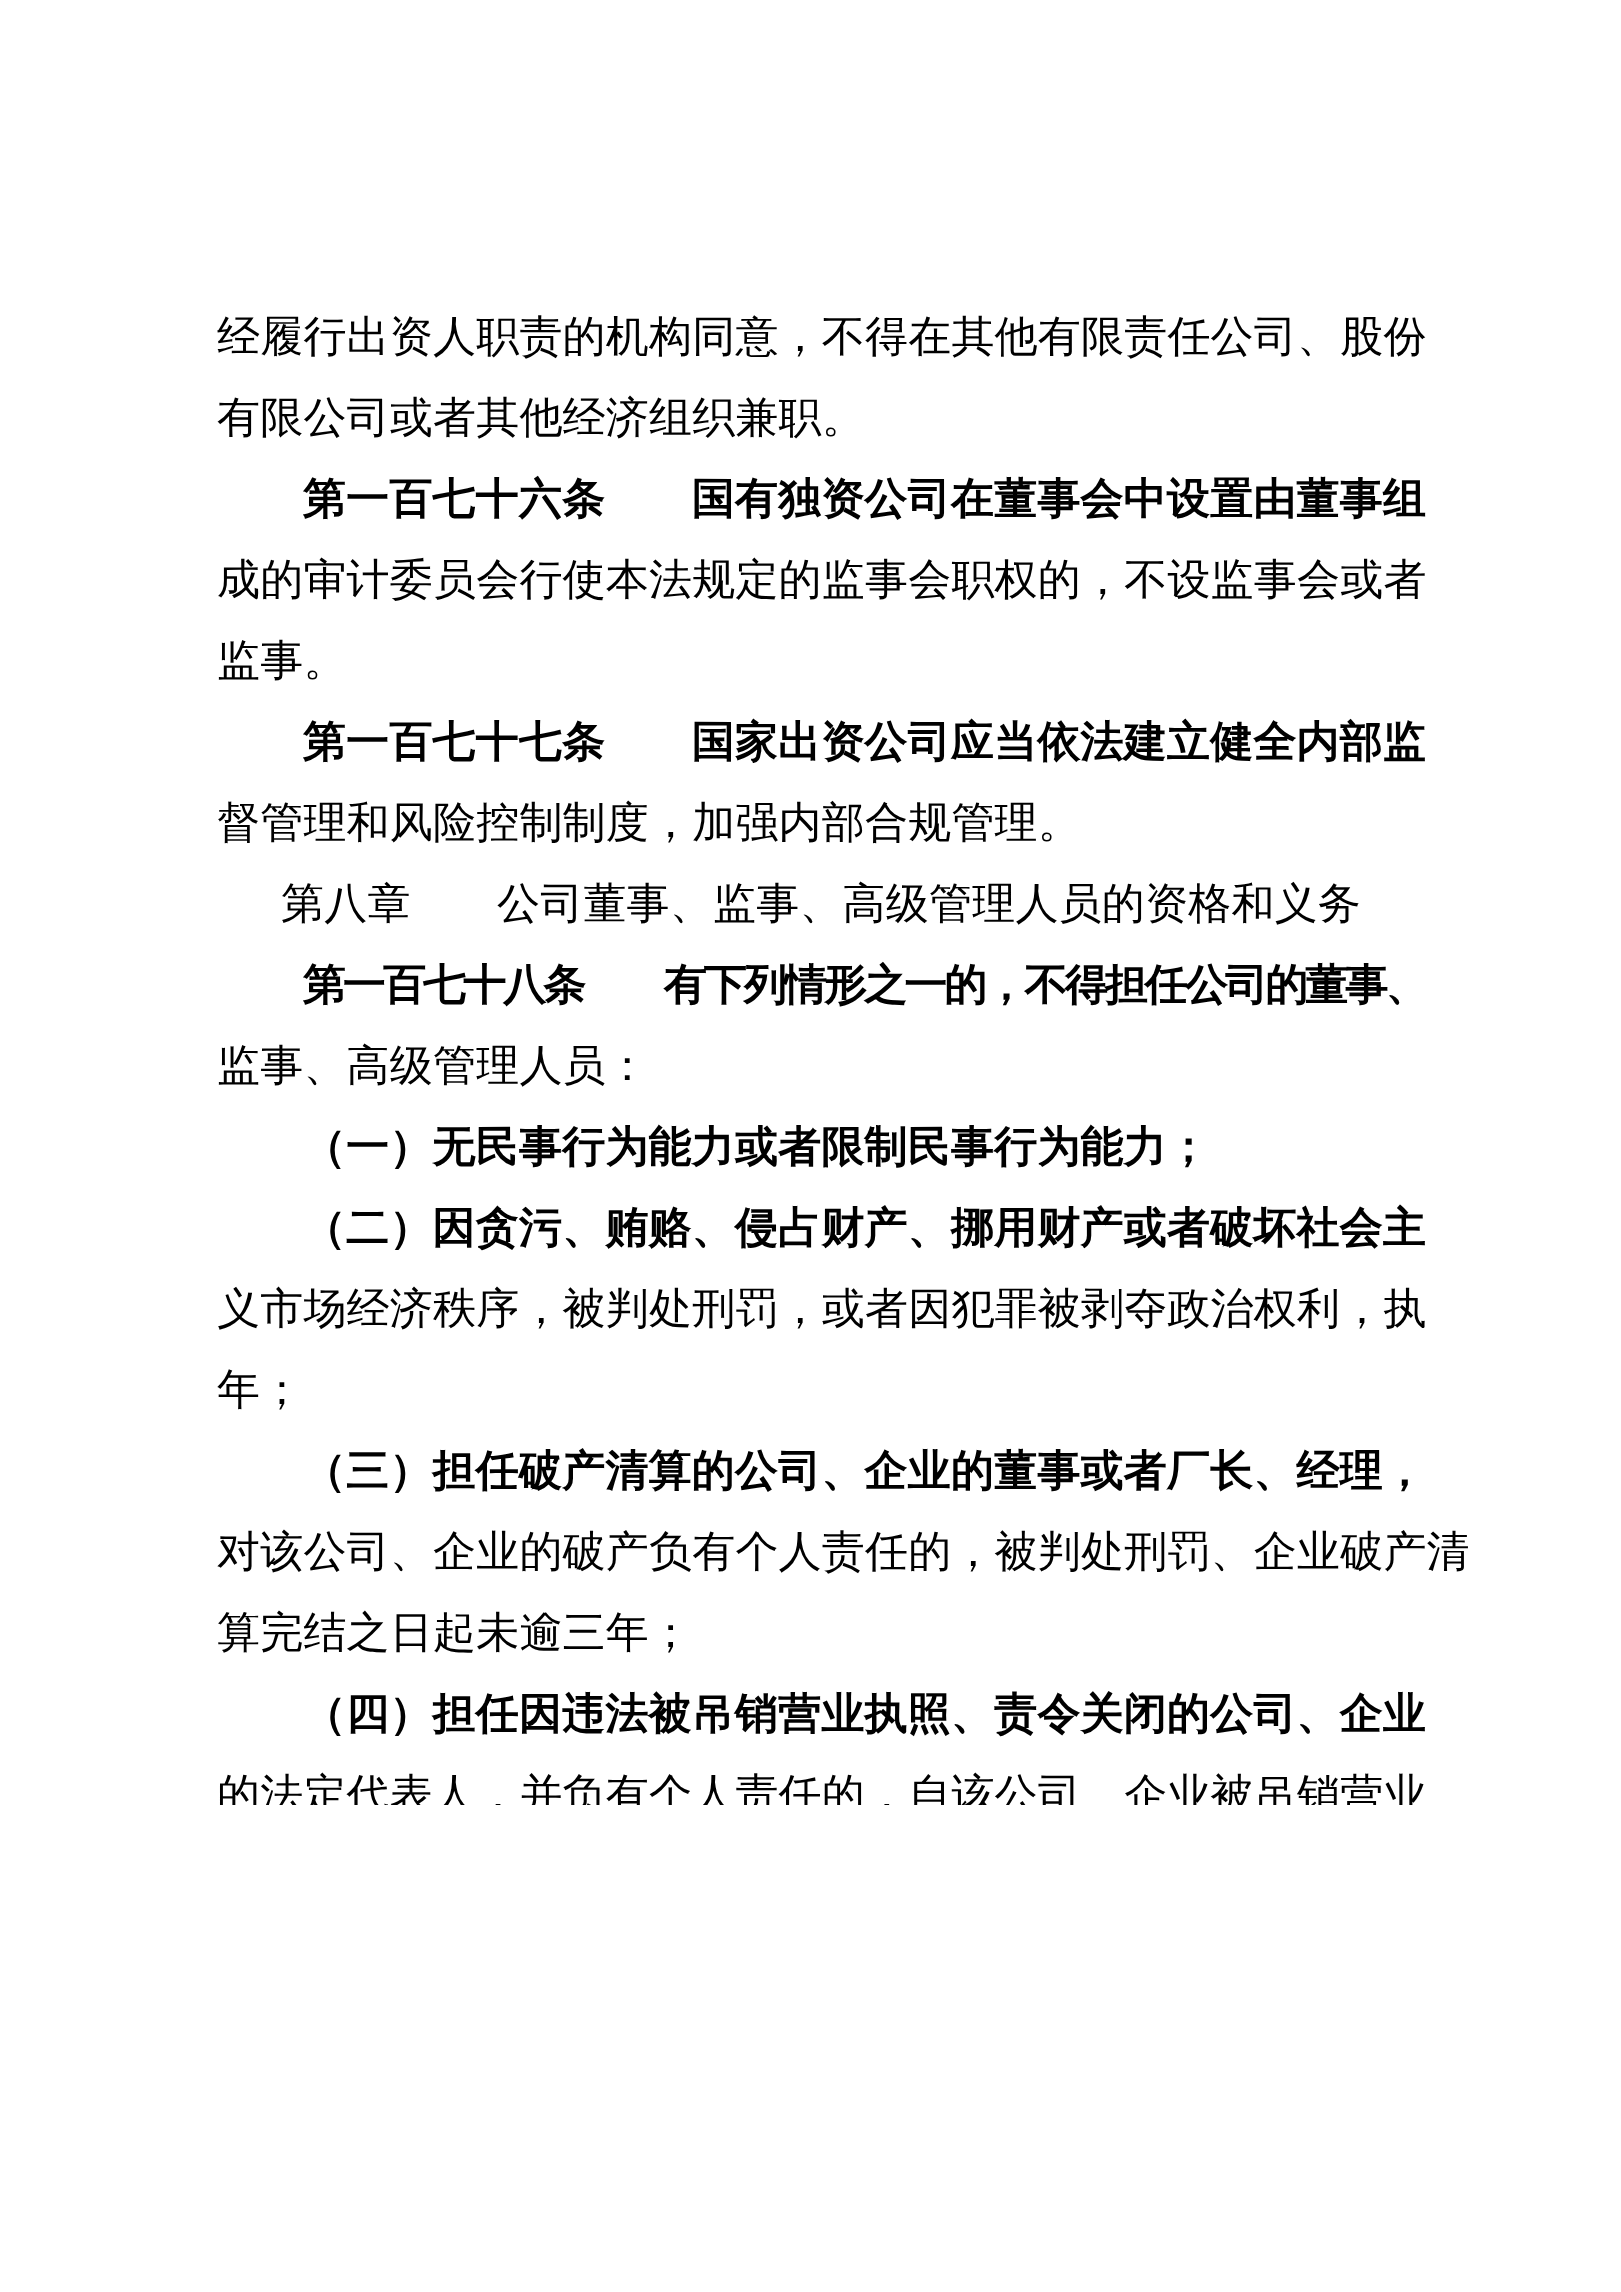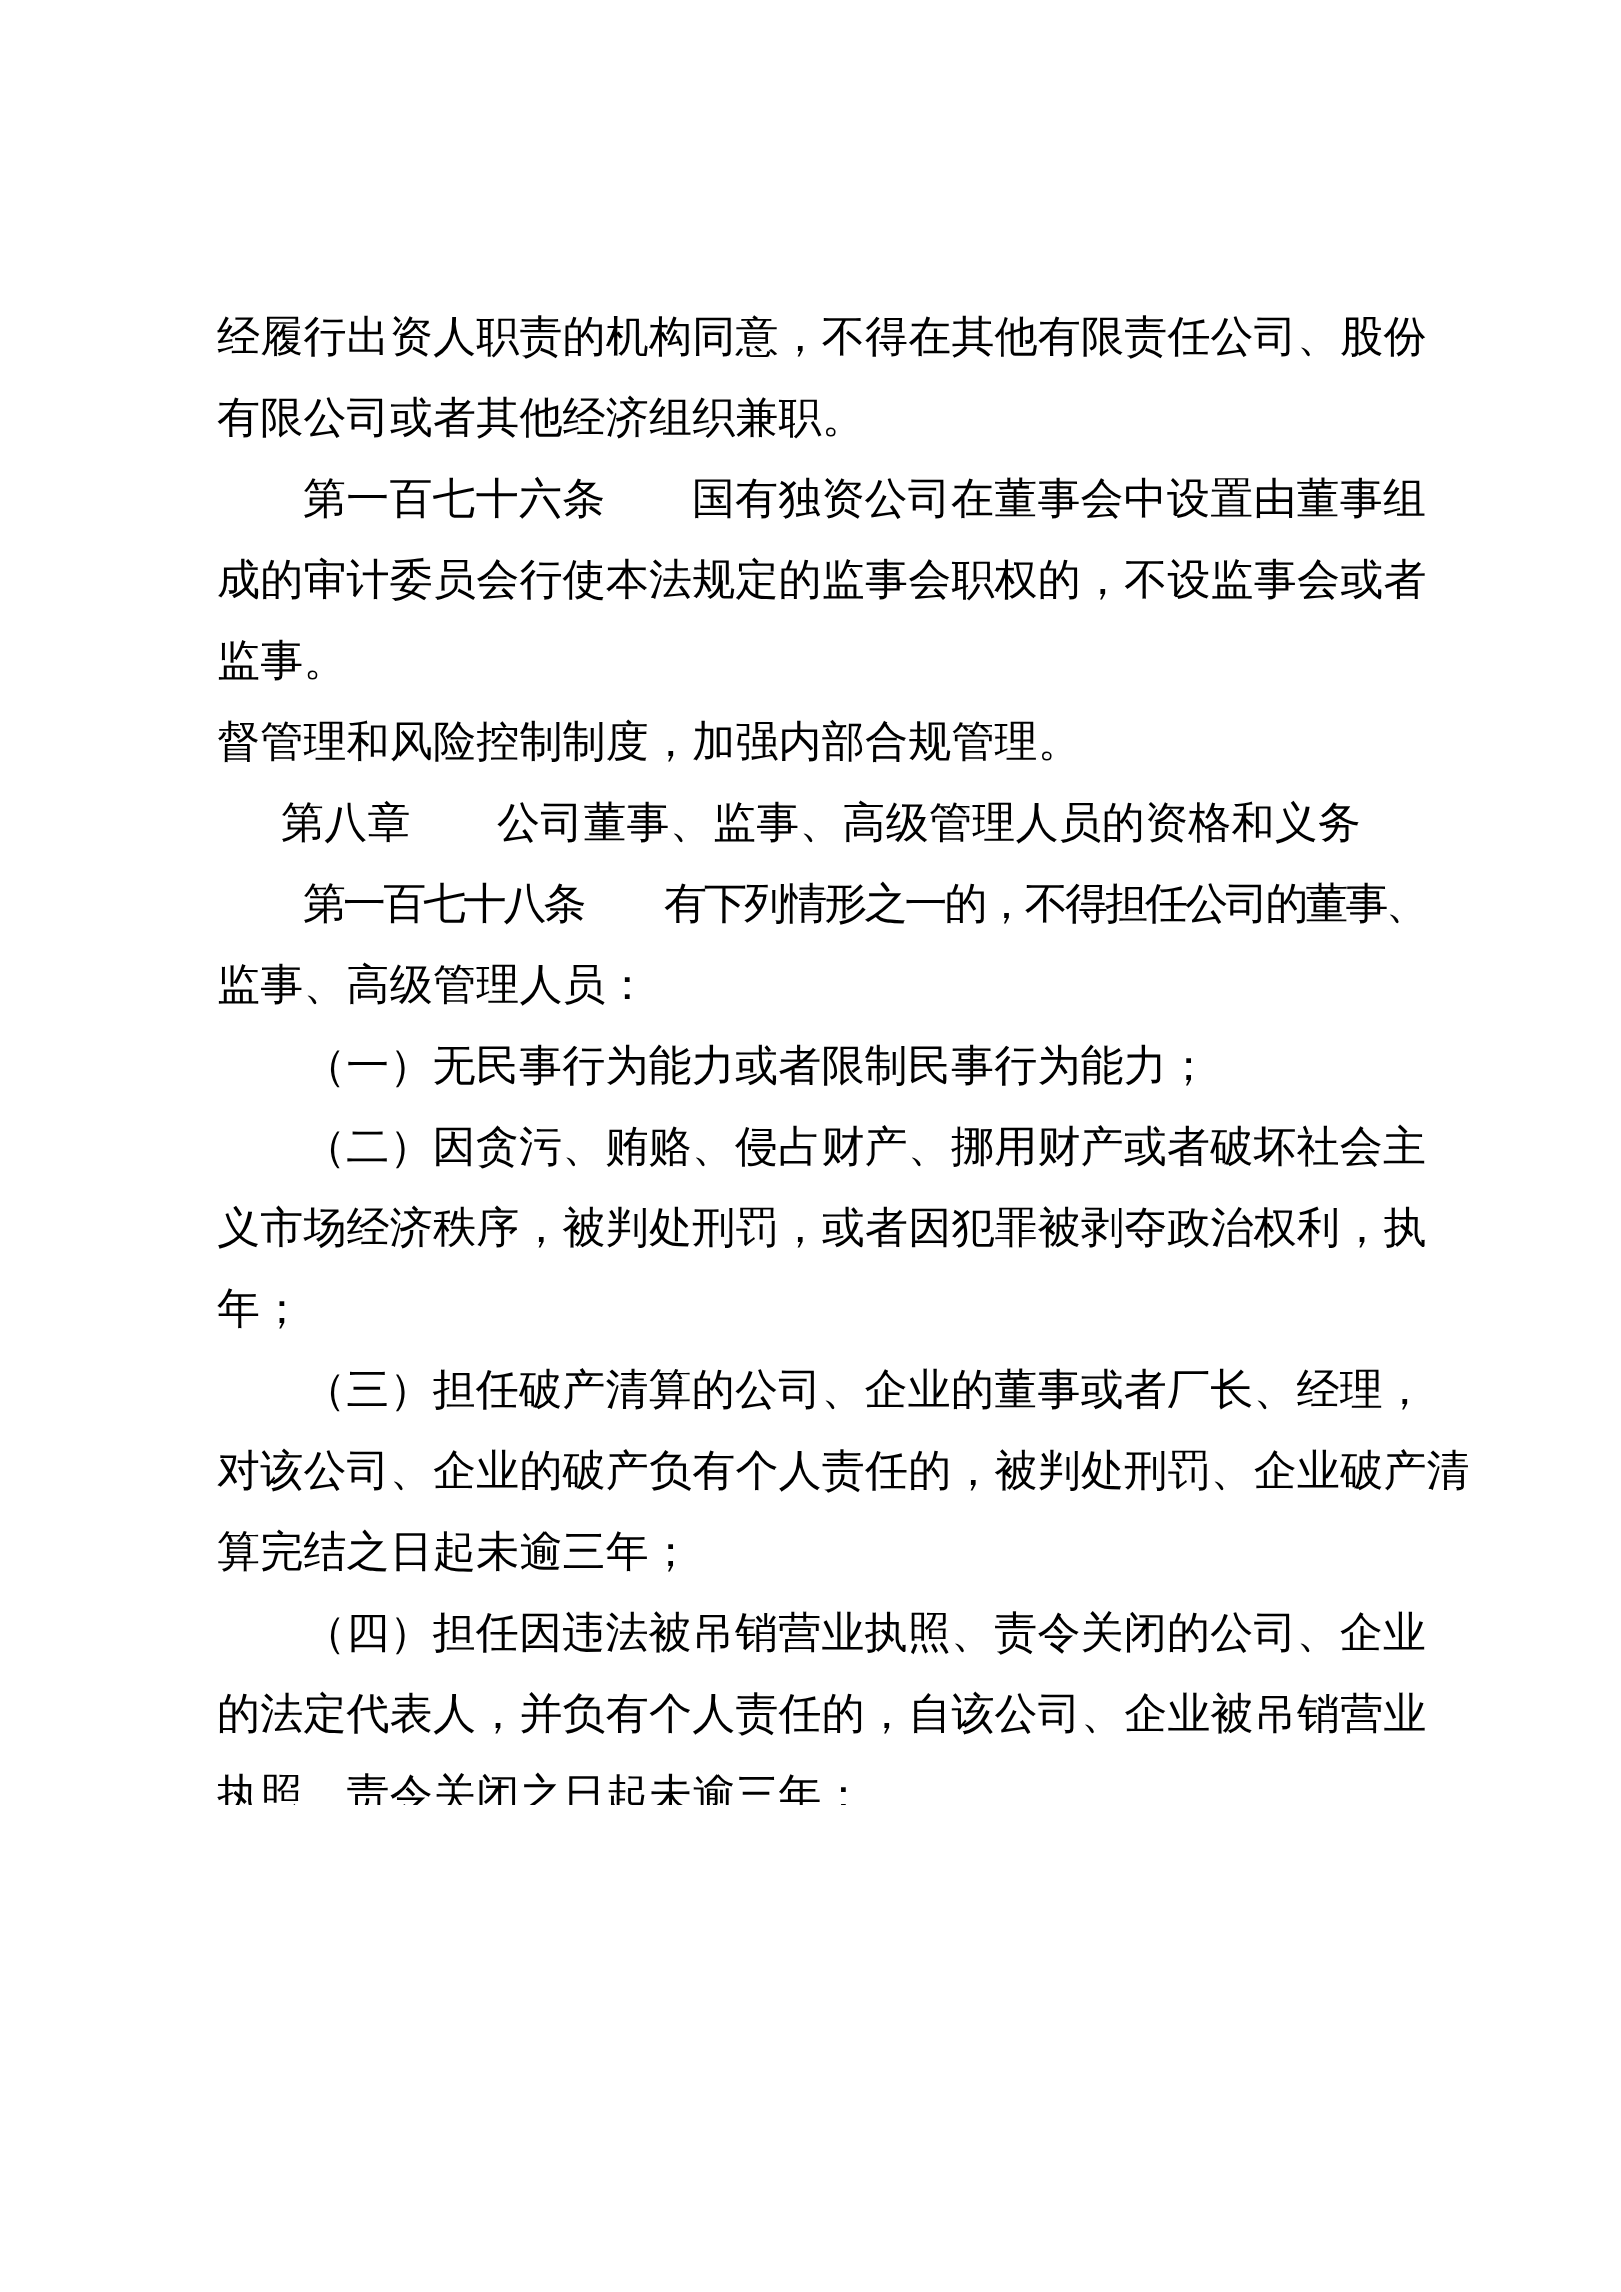--- a/index.html
+++ b/index.html
@@ -24,20 +24,21 @@
     height: 81px;
     line-height: 81px;
     font-size: 43px;
     color: #000000;
     font-family: "Liberation Serif", "DejaVu Serif", serif;
     white-space: nowrap;
     letter-spacing: 0.2px;
   }
   .indent {
     text-indent: 86px;
+    font-weight: bold;
   }
   .tight {
     letter-spacing: -2.9px;
     text-align: right;
   }
   .heading {
     font-weight: 400;
     text-align: center;
     font-family: "Liberation Sans", "DejaVu Sans", sans-serif;
   }
@@ -57,20 +58,21 @@
 </head>
 <body>
 
 <div class="page">
   <div class="text-block">
     <div class="line">经履行出资人职责的机构同意，不得在其他有限责任公司、股份</div>
     <div class="line">有限公司或者其他经济组织兼职。</div>
     <div class="line indent">第一百七十六条　　国有独资公司在董事会中设置由董事组</div>
     <div class="line">成的审计委员会行使本法规定的监事会职权的，不设监事会或者</div>
     <div class="line">监事。</div>
+    <div class="line indent">第一百七十七条　　国家出资公司应当依法建立健全内部监</div>
     <div class="line">督管理和风险控制制度，加强内部合规管理。</div>
     <div class="line heading">第八章　　公司董事、监事、高级管理人员的资格和义务</div>
     <div class="line indent tight">第一百七十八条　　有下列情形之一的，不得担任公司的董事、</div>
     <div class="line">监事、高级管理人员：</div>
     <div class="line indent">（一）无民事行为能力或者限制民事行为能力；</div>
     <div class="line indent">（二）因贪污、贿赂、侵占财产、挪用财产或者破坏社会主</div>
     <div class="line">义市场经济秩序，被判处刑罚，或者因犯罪被剥夺政治权利，执</div>
     <div class="line">年；</div>
     <div class="line indent">（三）担任破产清算的公司、企业的董事或者厂长、经理，</div>
     <div class="line">对该公司、企业的破产负有个人责任的，被判处刑罚、企业破产清</div>

